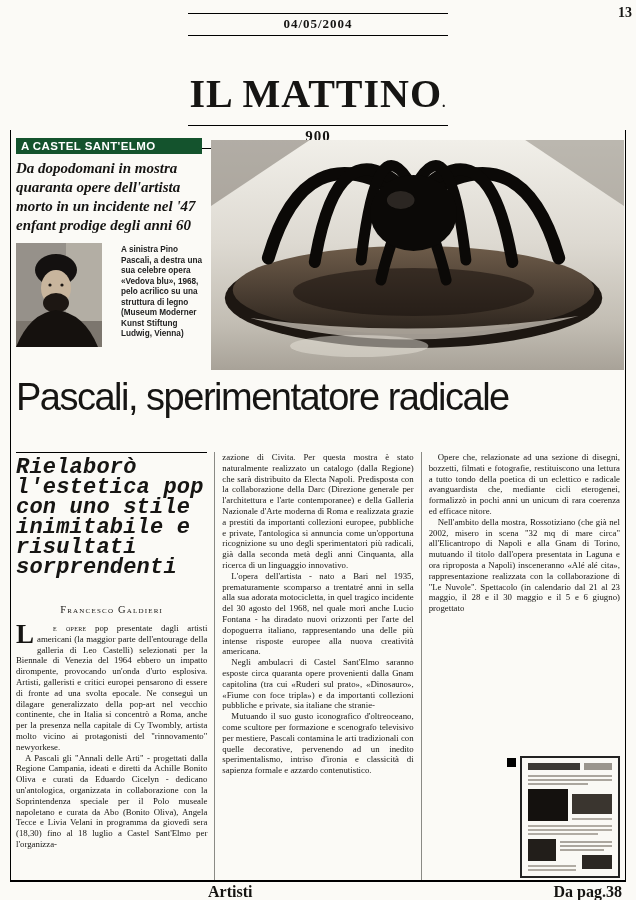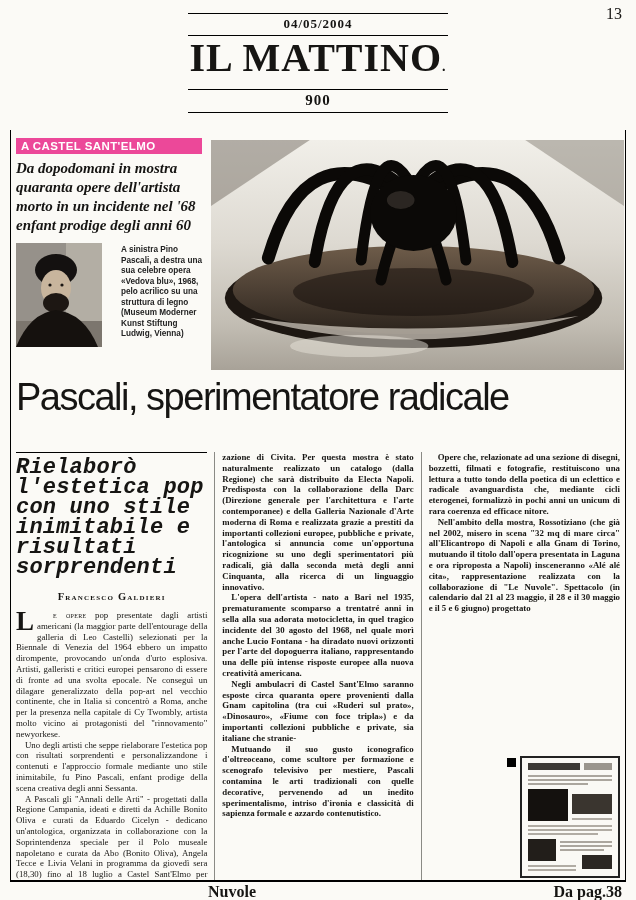--- a/index.html
+++ b/index.html
@@ -8,53 +8,53 @@
     background:#fbfaf6;
     color:#161513;
     font-family:"Liberation Serif", serif;
     position:relative;
     overflow:hidden;
   }
   .serif { font-family:"Liberation Serif", serif; }
 
   
   .pageno {
-    position:absolute; top:5px; right:14px;
-    font-size:16px; font-weight:normal;
+    position:absolute; top:5px; right:4px;
+    font-size:14px; font-weight:bold;
   }
   .masthead-block {
     position:absolute; top:13px; left:188px; width:260px;
     text-align:center;
   }
   .hrule { border-top:1px solid #000; height:0; }
   .issue-date {
     font-size:13px; font-weight:bold; letter-spacing:1px;
     padding:2px 0 3px 0;
   }
   .masthead {
     font-size:40px; font-weight:bold; letter-spacing:1px;
-    line-height:44px; white-space:nowrap;
+    line-height:44px; white-space:nowrap;margin-top:36px;
   }
   .masthead .mark { font-size:14px; }
   .edition {
     font-size:15px; font-weight:bold; letter-spacing:1px;
     padding:2px 0 3px 0;
   }
 
   
   .frame {
     position:absolute; left:10px; right:10px; top:130px; height:752px;
     border-left:1.5px solid #000; border-right:1.5px solid #000;
     border-bottom:2px solid #000;
   }
 
   
   .intro-col { position:absolute; left:5px; top:8px; width:190px; }
   .kicker {
-    background:#ec4899; color:#fff;
+    background:#14532d; color:#fff;
     font-family:"Liberation Sans", sans-serif;
     font-size:11.5px; font-weight:bold; letter-spacing:0.4px;
     padding:2px 0 2px 5px; width:186px;
   }
   .standfirst {
     margin-top:5px;
     font-style:italic; font-weight:bold;
     font-size:15px; line-height:19px;
   }
   .photo-row { margin-top:8px; display:flex; }
@@ -82,34 +82,34 @@
   }
 
   
   .columns {
     position:absolute; left:5px; right:5px; top:322px; bottom:0;
     display:flex; overflow:hidden;
   }
   .col { flex:1 1 0; padding:0 7px; overflow:hidden; display:flex; flex-direction:column; }
   .col:first-child { padding-left:0; }
   .col:last-child  { padding-right:0; }
-  .col + .col { border-left:1px solid #8a8a85;font-weight:bold; }
+  .col + .col { border-left:1px solid #8a8a85; }
 
   .deck-rule { border-top:1.5px solid #000; margin-bottom:5px; }
   .deck {
     font-style:italic; font-weight:600;
     font-size:22px; line-height:20px; letter-spacing:0.2px;
     margin-bottom:6px;
     font-family:Liberation Mono, monospace;
   }
   .byline {
     text-align:center;
-    font-variant:small-caps; font-weight:bold;
+    font-variant:small-caps; font-weight:normal;
     font-size:10.5px; letter-spacing:1.2px;
-    margin:7px 0 8px 0;
+    margin:20px 0 8px 0;
   }
 
   .body-p {
     font-size:8.8px; line-height:10.8px;
     text-align:justify; text-indent:9px;
   }
   .body-p.noindent { text-indent:0; }
   .dropcap {
     float:left; font-size:27px; line-height:21px;
     font-weight:bold; padding:1px 3px 0 0;
@@ -150,21 +150,21 @@
     <h1 class="masthead"><span>IL MATTINO</span><span class="mark">.</span></h1>
     <div class="hrule"></div>
     <div class="edition">900</div>
     <div class="hrule"></div>
   </header>
 
   <main class="frame">
 
     <div class="intro-col">
       <div class="kicker">A CASTEL SANT'ELMO</div>
-      <div class="standfirst">Da dopodomani in mostra quaranta opere dell'artista morto in un incidente nel '68 enfant prodige degli anni 60</div>
+      <div class="standfirst">Da dopodomani in mostra quaranta opere dell'artista morto in un incidente nel '47 enfant prodige degli anni 60</div>
       <div class="photo-row">
         <div class="portrait">
           <svg viewBox="0 0 86 104" preserveAspectRatio="none">
             <rect width="86" height="104" fill="#96918a"></rect>
             <rect x="50" width="36" height="104" fill="#b3aea4"></rect>
             <rect y="78" width="86" height="26" fill="#7c766e"></rect>
             <ellipse cx="40" cy="27" rx="21" ry="16" fill="#141110"></ellipse>
             <ellipse cx="40" cy="45" rx="15" ry="18" fill="#c8b59d"></ellipse>
             <ellipse cx="40" cy="60" rx="13" ry="10" fill="#1d1713"></ellipse>
             <circle cx="34" cy="42" r="1.6" fill="#1a1512"></circle>
@@ -216,21 +216,20 @@
 
     <div class="headline serif">Pascali, sperimentatore radicale</div>
 
     <div class="columns">
 
       <div class="col">
         <div class="deck-rule"></div>
         <div class="deck">Rielaborò l'estetica pop con uno stile inimitabile e risultati sorprendenti</div>
         <div class="byline">Francesco Galdieri</div>
         <p class="body-p noindent"><span class="dropcap">L</span><span class="sc">e opere</span><span> pop presentate dagli artisti americani (la maggior parte dell'entourage della galleria di Leo Castelli) selezionati per la Biennale di Venezia del 1964 ebbero un impatto dirompente, provocando un'onda d'urto esplosiva. Artisti, galleristi e critici europei pensarono di essere di fronte ad una svolta epocale. Ne conseguì un dilagare generalizzato della pop-art nel vecchio continente, che in Italia si concentrò a Roma, anche per la presenza nella capitale di Cy Twombly, artista molto vicino ai protagonisti del "rinnovamento" newyorkese.</span></p>
-        <p class="body-p">Uno degli artisti che seppe rielaborare l'estetica pop con risultati sorprendenti e personalizzandone i contenuti e l'approccio formale mediante uno stile inimitabile, fu Pino Pascali, enfant prodige della scena creativa degli anni Sessanta.</p>
         <p class="body-p">A Pascali gli "Annali delle Arti" - progettati dalla Regione Campania, ideati e diretti da Achille Bonito Oliva e curati da Eduardo Cicelyn - dedicano un'antologica, organizzata in collaborazione con la Soprintendenza speciale per il Polo museale napoletano e curata da Abo (Bonito Oliva), Angela Tecce e Livia Velani in programma da giovedì sera (18,30) fino al 18 luglio a Castel Sant'Elmo per l'organizza-</p>
       </div>
 
       <div class="col">
         <p class="body-p noindent">zazione di Civita. Per questa mostra è stato naturalmente realizzato un catalogo (dalla Regione) che sarà distribuito da Electa Napoli. Predisposta con la collaborazione della Darc (Direzione generale per l'architettura e l'arte contemporanee) e della Galleria Nazionale d'Arte moderna di Roma e realizzata grazie a prestiti da importanti collezioni europee, pubbliche e private, l'antologica si annuncia come un'opportuna ricognizione su uno degli sperimentatori più radicali, già dalla seconda metà degli anni Cinquanta, alla ricerca di un linguaggio innovativo.</p>
         <p class="body-p">L'opera dell'artista - nato a Bari nel 1935, prematuramente scomparso a trentatré anni in sella alla sua adorata motocicletta, in quel tragico incidente del 30 agosto del 1968, nel quale morì anche Lucio Fontana - ha diradato nuovi orizzonti per l'arte del dopoguerra italiano, rappresentando una delle più intense risposte europee alla nuova creatività americana.</p>
         <p class="body-p">Negli ambulacri di Castel Sant'Elmo saranno esposte circa quaranta opere provenienti dalla Gnam capitolina (tra cui «Ruderi sul prato», «Dinosauro», «Fiume con foce tripla») e da importanti collezioni pubbliche e private, sia italiane che stranie-</p>
         <p class="body-p">Mutuando il suo gusto iconografico d'oltreoceano, come scultore per formazione e scenografo televisivo per mestiere, Pascali contamina le arti tradizionali con quelle decorative, pervenendo ad un inedito sperimentalismo, intriso d'ironia e classicità di sapienza formale e azzardo contenutistico.</p>
       </div>
 
@@ -270,17 +269,17 @@
               </g>
             </svg>
           </div>
         </div>
       </div>
 
     </div>
   </main>
 
   <footer class="footer">
-    <div class="section-label serif">Nuvole</div>
+    <div class="section-label serif">Artisti</div>
     <div class="page-ref serif">Da pag.38</div>
   </footer>
 
 </div>
 
 </body></html>

